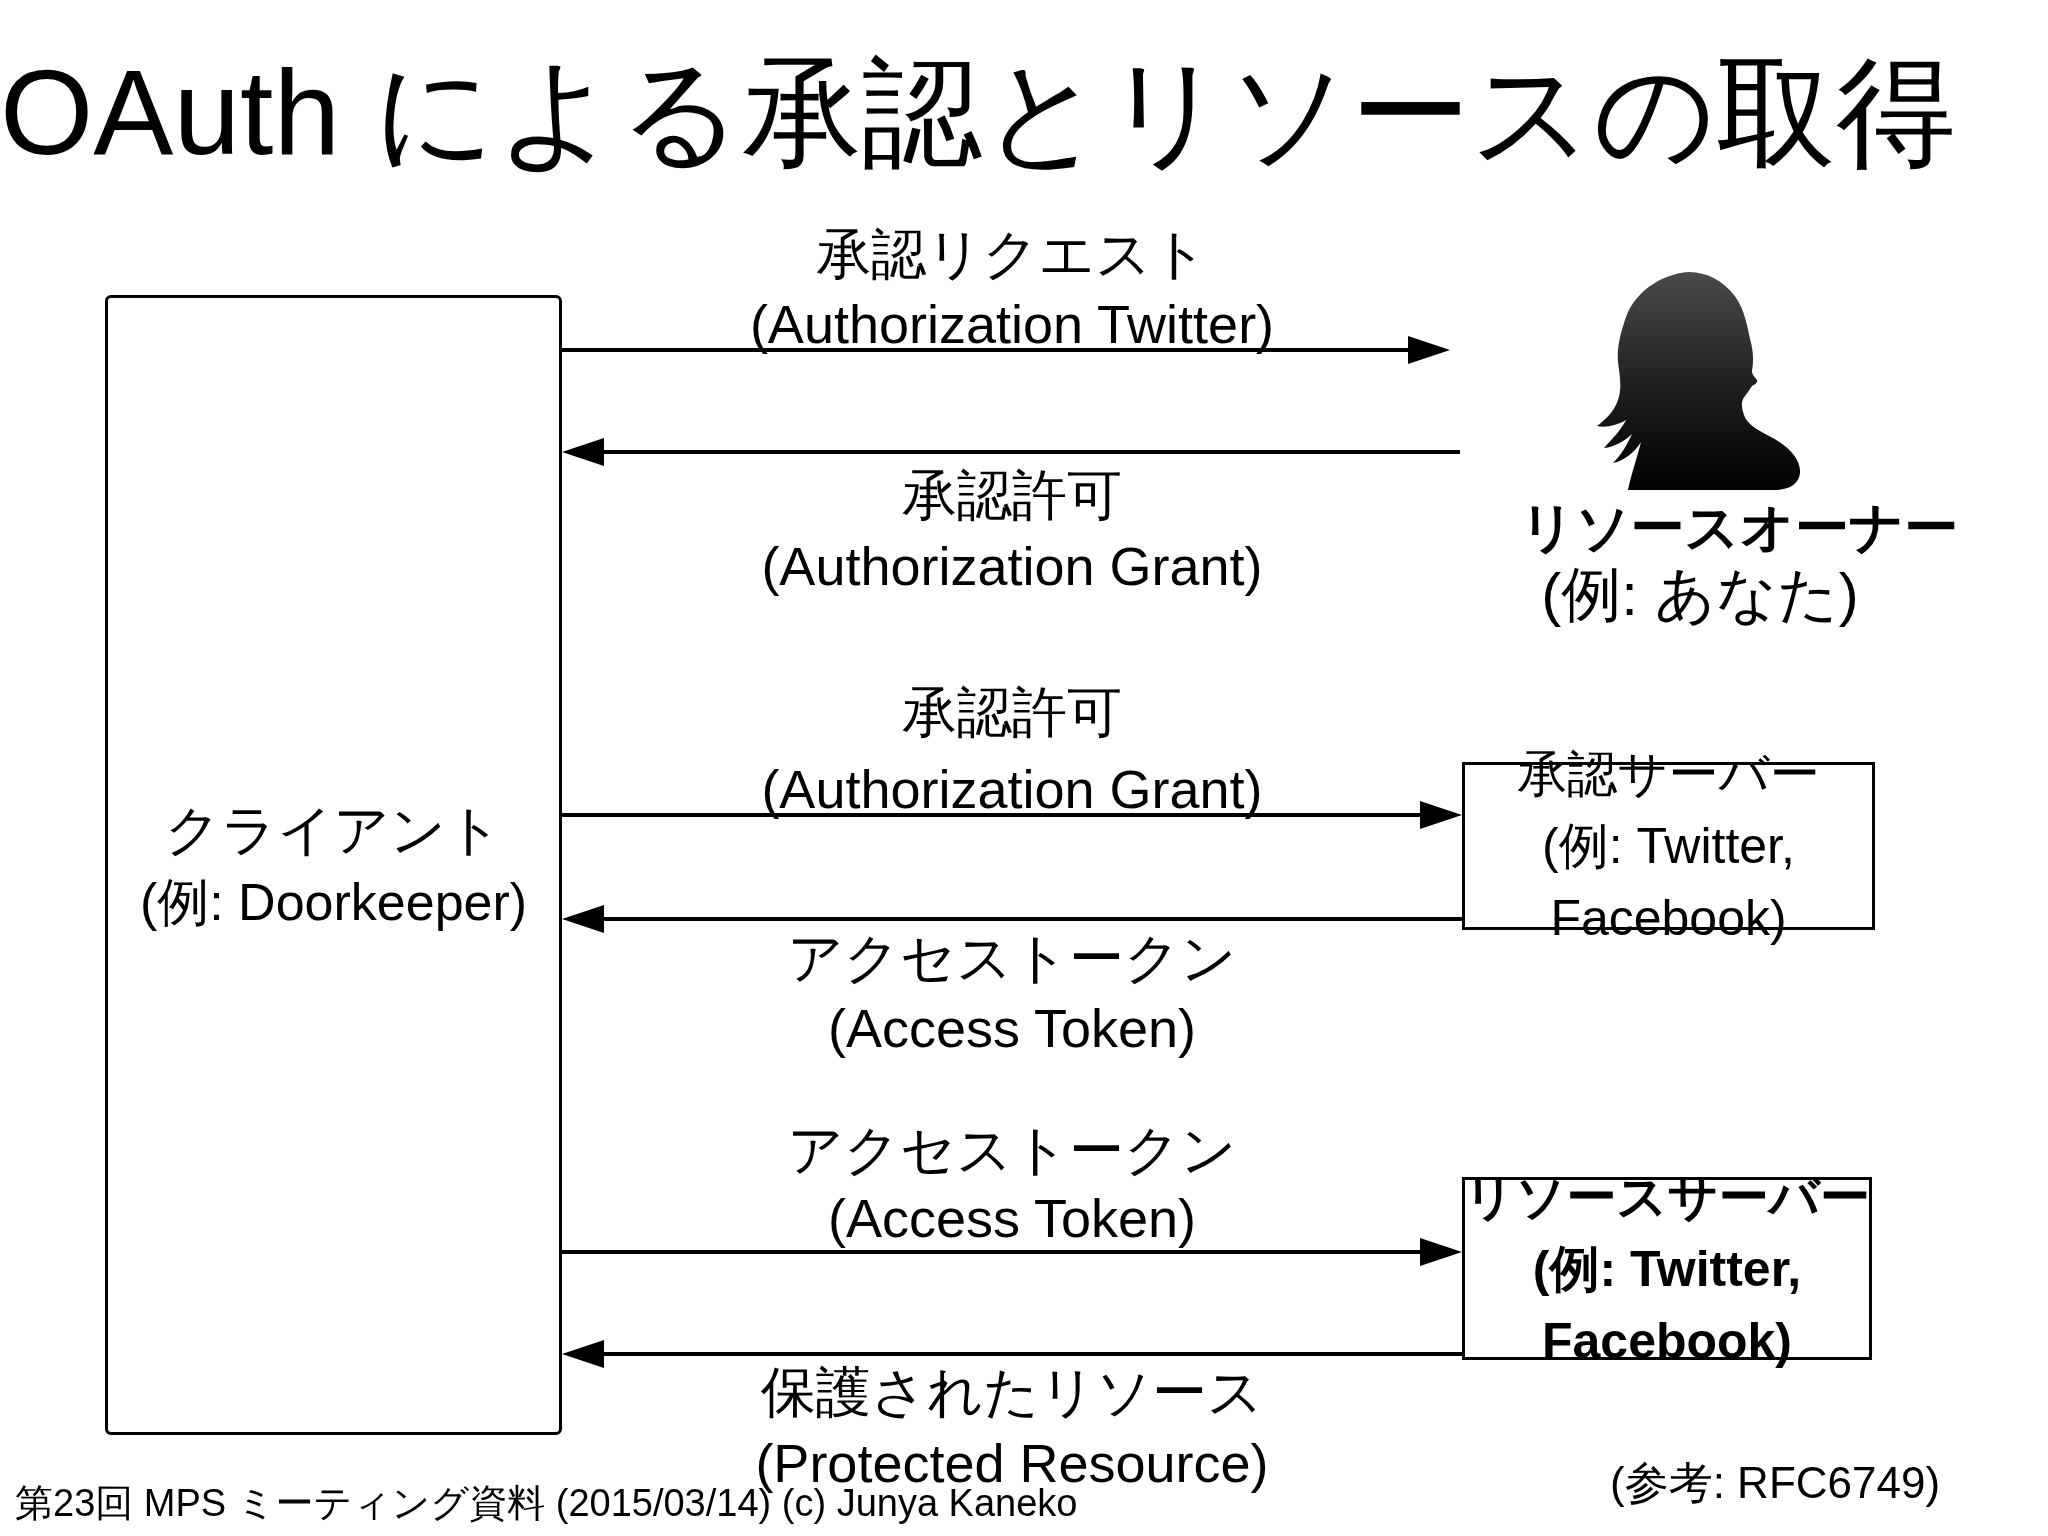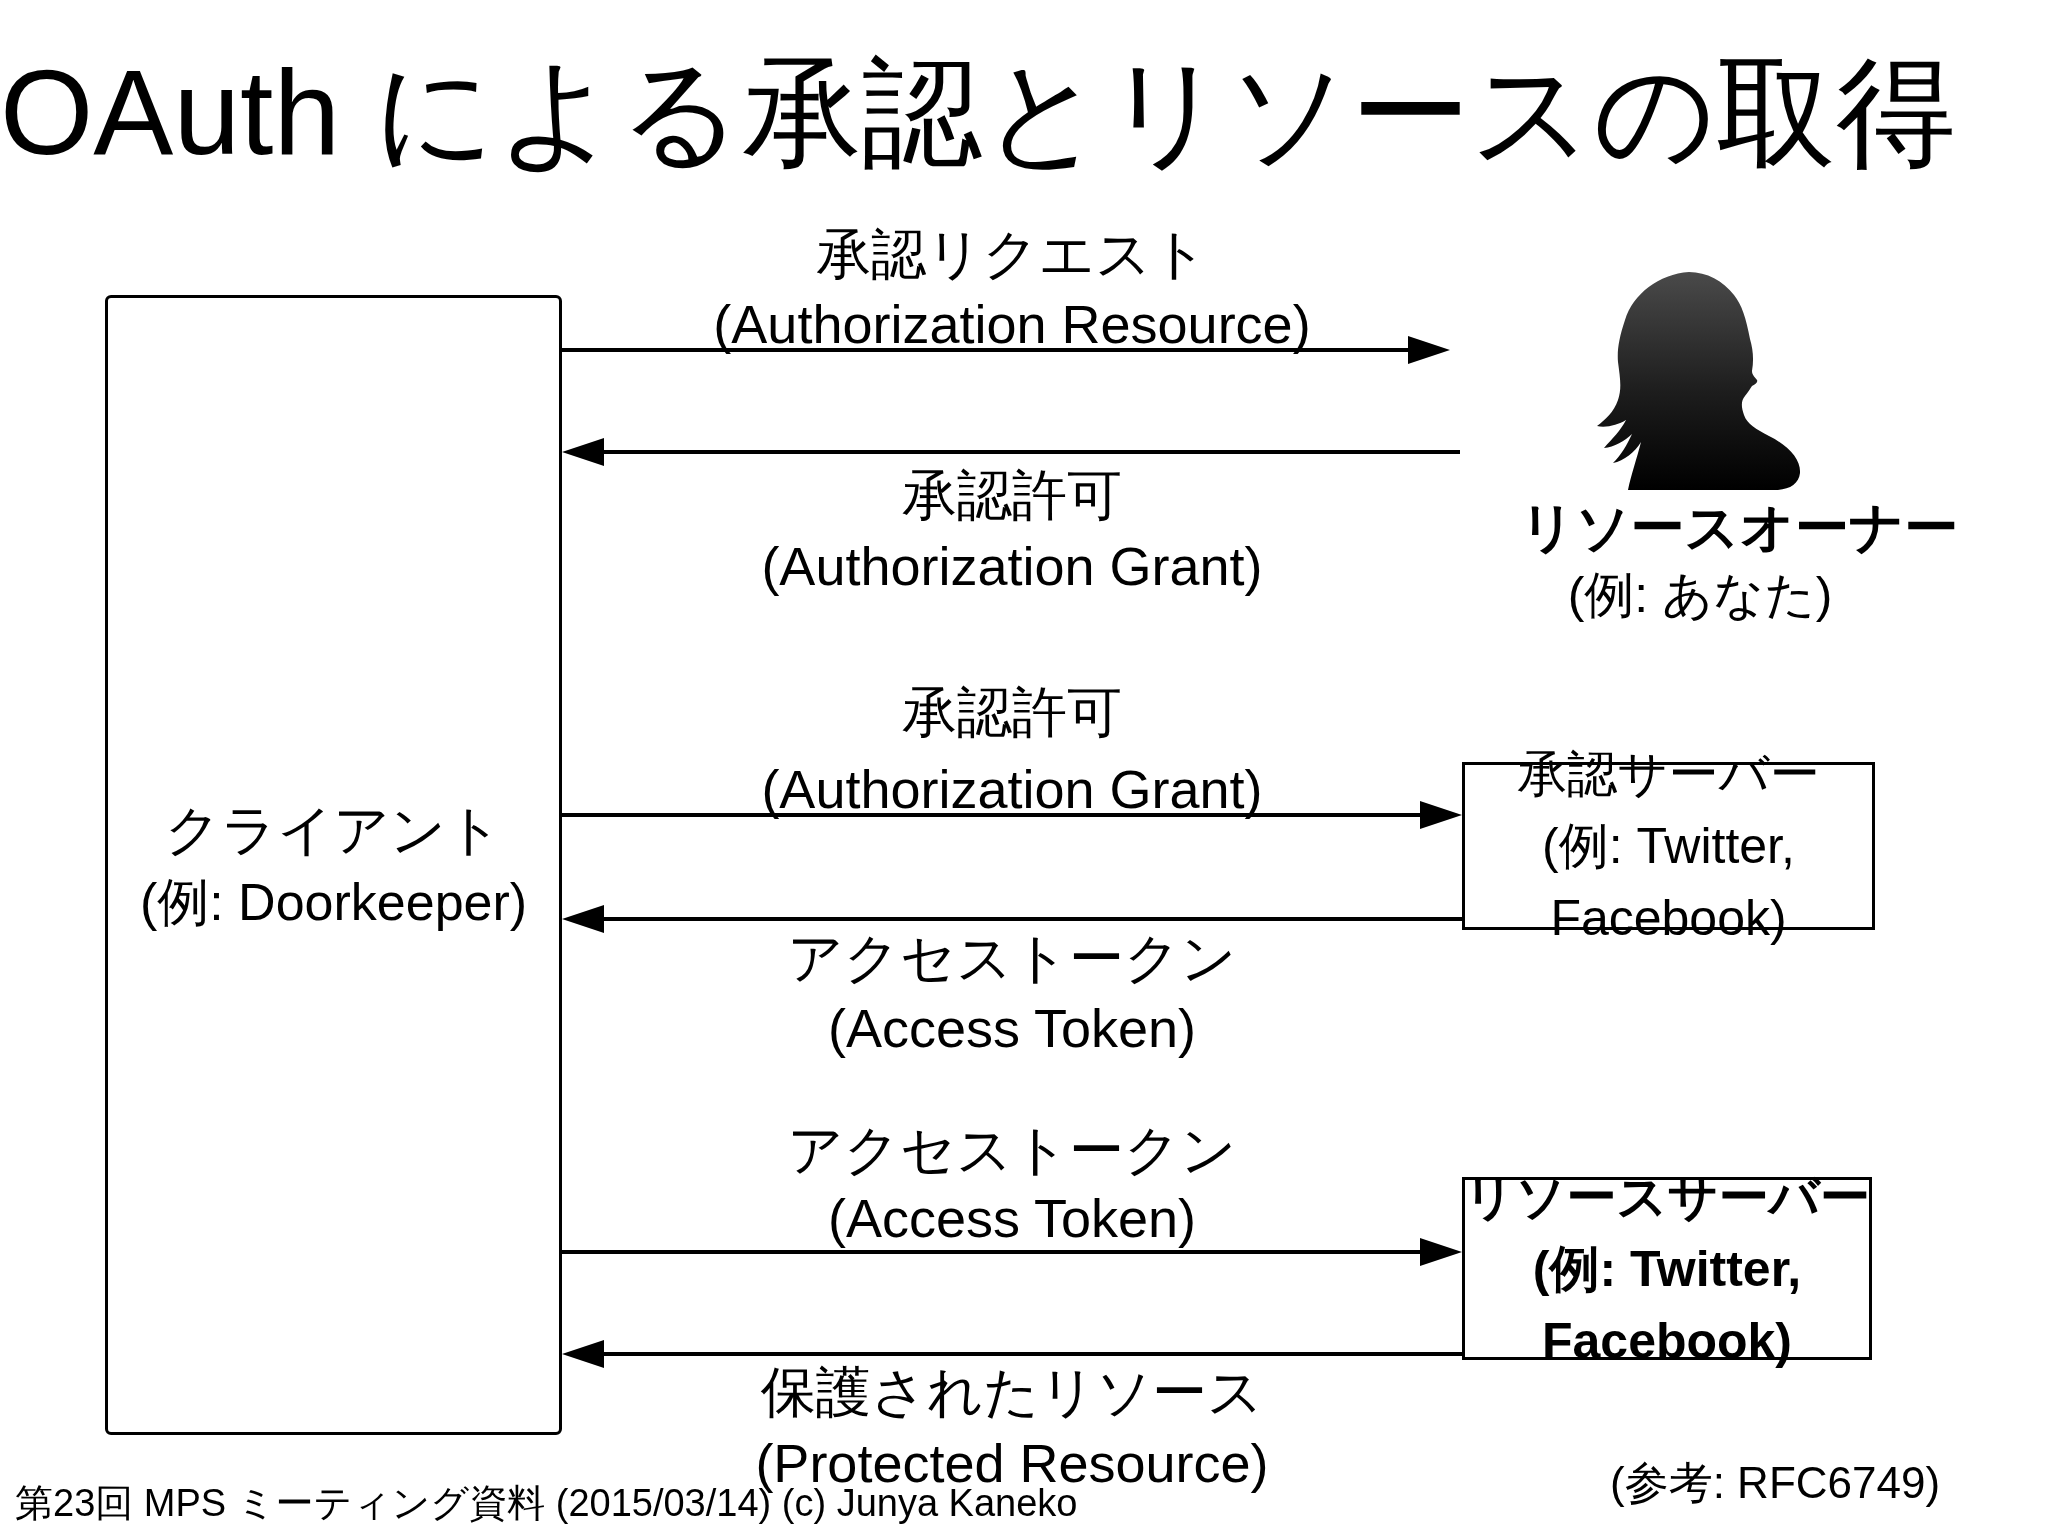--- a/index.html
+++ b/index.html
@@ -60,21 +60,21 @@
   .flow-label{
     left:562px;width:900px;
     text-align:center;
     height:64px;line-height:64px;
     white-space:nowrap;
   }
   .flow-label.jp{font-size:55px;}
   .flow-label.en{font-size:54px;}
   
   .ro-name{left:1520px;width:400px;top:497px;text-align:center;font-size:54px;line-height:60px;white-space:nowrap;font-weight:bold;}
-  .ro-example{left:1520px;width:360px;top:565px;text-align:center;font-size:50px;line-height:60px;white-space:nowrap;}
+  .ro-example{left:1520px;width:360px;top:565px;text-align:center;font-size:60px;line-height:60px;white-space:nowrap;}
   
   .credit{left:15px;top:1480px;font-size:38px;line-height:46px;white-space:nowrap;}
   .reference{left:1610px;width:400px;top:1455px;text-align:left;font-size:44px;line-height:56px;white-space:nowrap;}
 </style>
 </head>
 <body>
 
 <div class="abs title">OAuth による承認とリソースの取得</div>
 
 <div class="abs node-box client-box">
@@ -154,21 +154,21 @@
   <div class="line"></div>
   <div class="head-right"></div>
 </div>
 
 <div class="abs arrow" style="left:562px;top:1340px;width:900px;">
   <div class="head-left"></div>
   <div class="line"></div>
 </div>
 
 <div class="abs flow-label jp" style="top:222px;">承認リクエスト</div>
-<div class="abs flow-label en" style="top:292px;">(Authorization Resource)</div>
+<div class="abs flow-label en" style="top:292px;">(Authorization Twitter)</div>
 
 <div class="abs flow-label jp" style="top:463px;">承認許可</div>
 <div class="abs flow-label en" style="top:534px;">(Authorization Grant)</div>
 
 <div class="abs flow-label jp" style="top:680px;">承認許可</div>
 <div class="abs flow-label en" style="top:757px;">(Authorization Grant)</div>
 
 <div class="abs flow-label jp" style="top:926px;">アクセストークン</div>
 <div class="abs flow-label en" style="top:996px;">(Access Token)</div>
 

